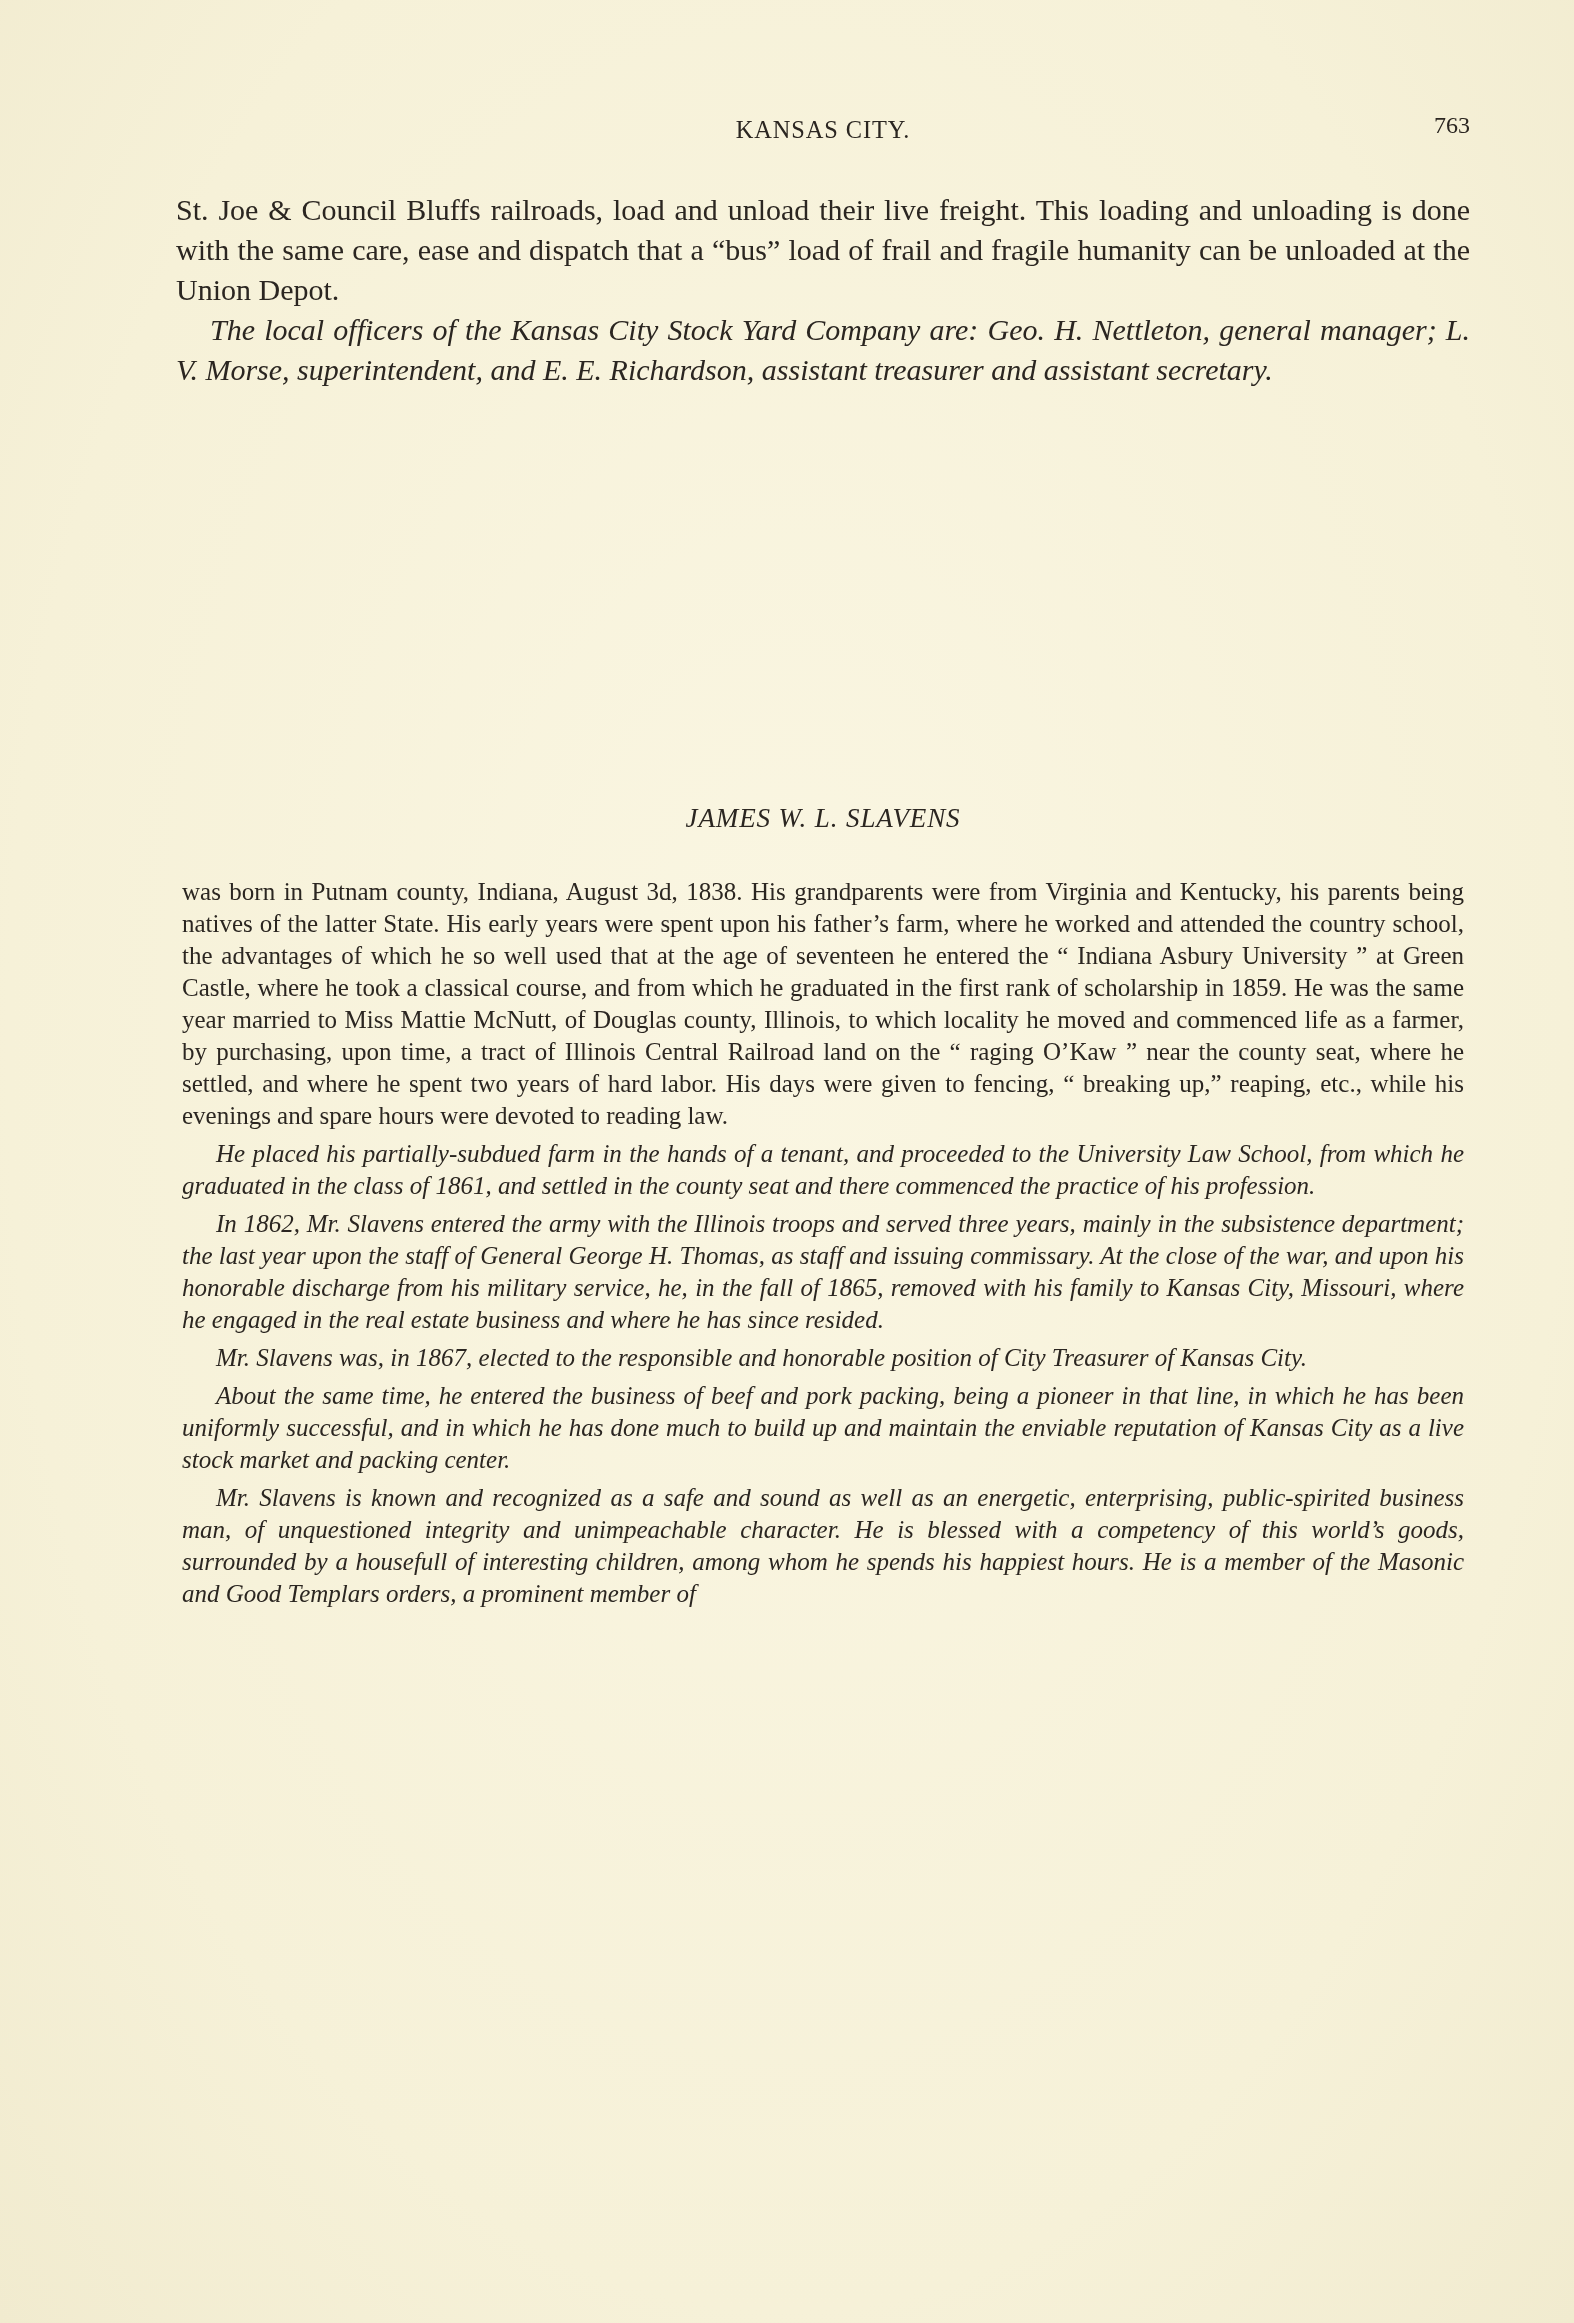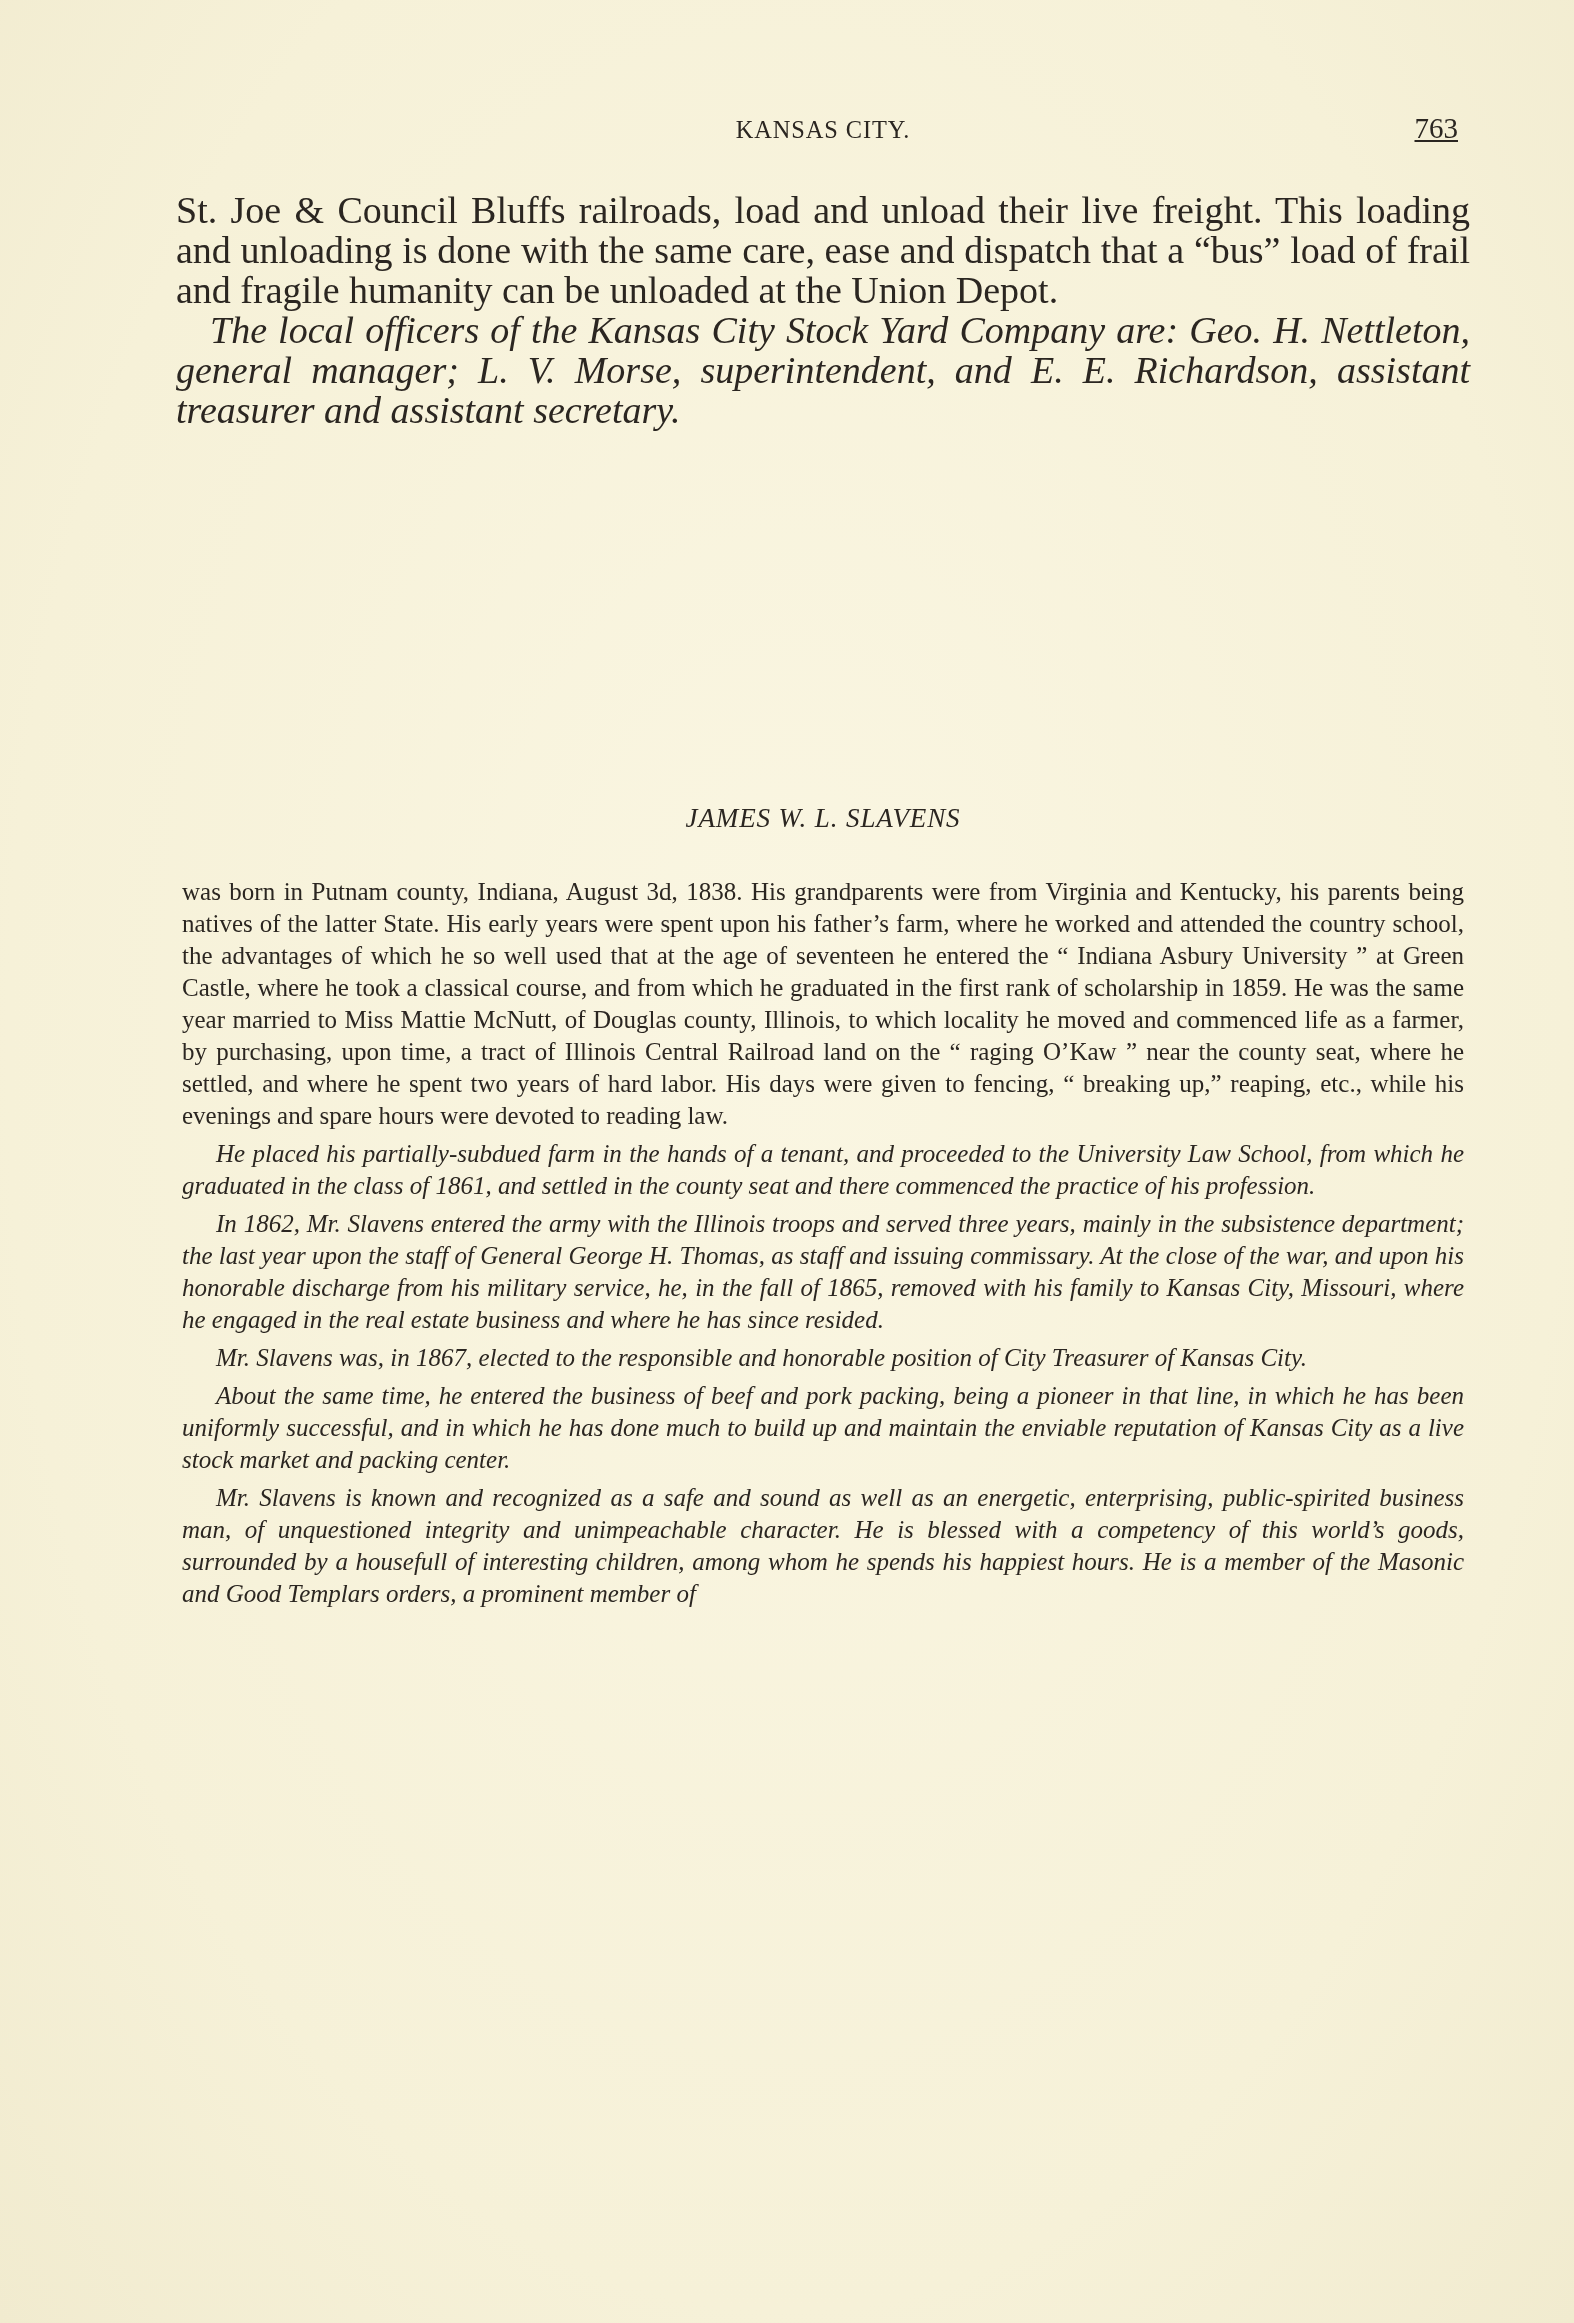--- a/index.html
+++ b/index.html
@@ -7,23 +7,23 @@
     width: 1574px; height: 2323px;
     background: #f7f3dc;
     position: relative; overflow: hidden;
     font-family: "Liberation Serif", "DejaVu Serif", serif;
     color: #2b2621;
   }
   .page { position: absolute; left: 0; top: 0; width: 1574px; height: 2323px;
     background: radial-gradient(ellipse at 50% 45%, #faf6e2 0%, #f6f1d8 70%, #f1ebcf 100%); }
   .running-head { position: absolute; top: 116px; left: 176px; width: 1294px; height: 40px; }
   .running-title { position: absolute; left: 0; right: 0; text-align: center; font-size: 24.4px; letter-spacing: 0.9px; top: 0; }
-  .page-number { position: absolute; right: 12px; top: -3.6px; font-size: 29px; text-decoration: underline; }
+  .page-number { position: absolute; right: 0; top: -3.6px; font-size: 24px; }
   .block { position: absolute; left: 176px; width: 1294px; }
-  .large p { margin: 0; font-size: 38px; line-height: 40px; text-align: justify; text-align-last: left; }
+  .large p { margin: 0; font-size: 30px; line-height: 40px; text-align: justify; text-align-last: left; }
   .small p { margin: 6px; font-size: 25px; line-height: 32px; text-align: justify; text-align-last: left; }
   .indent { text-indent: 34px; font-style: italic; }
   .section-heading { position: absolute; left: 176px; width: 1294px; text-align: center; font-size: 27px; letter-spacing: 0.9px; font-style: italic; }
 </style>
 </head>
 <body>
 
 <div class="page">
 
   <div class="running-head">

